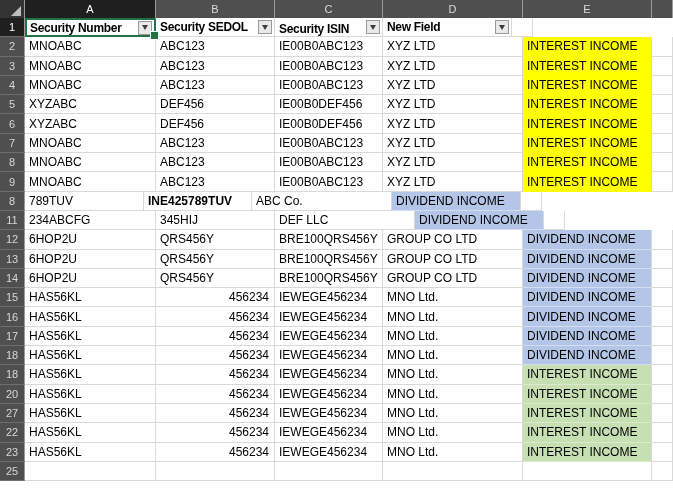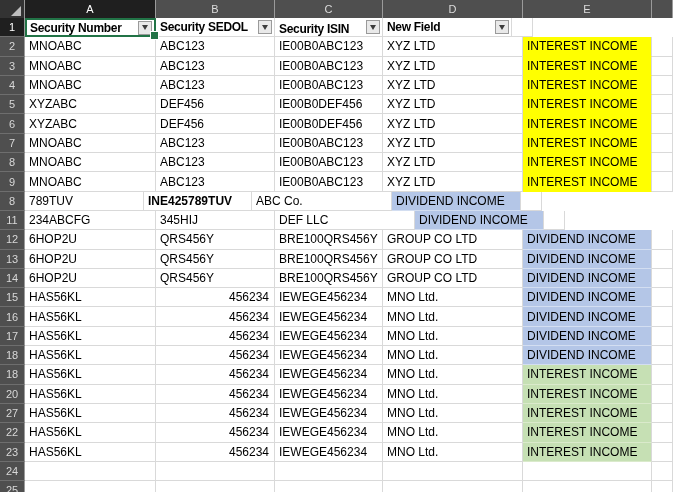--- a/index.html
+++ b/index.html
@@ -561,41 +561,20 @@
         <div class="cell" style="width: 140px;">
           <span>MNO Ltd.</span>
         </div>
         <div class="cell" style="width: 129px; background: rgb(198, 224, 180); border-bottom-color: rgb(218, 234, 203);">
           <span>INTEREST INCOME</span>
         </div>
         <div class="cell" style="width: 21px;"></div>
       </div>
       <div class="row">
         <div class="rh">
-          <span>24</span>
-        </div>
-        <div class="cell" style="width: 131px;">
-          <span></span>
-        </div>
-        <div class="cell" style="width: 119px;">
-          <span></span>
-        </div>
-        <div class="cell" style="width: 108px;">
-          <span></span>
-        </div>
-        <div class="cell" style="width: 140px;">
-          <span></span>
-        </div>
-        <div class="cell" style="width: 129px;">
-          <span></span>
-        </div>
-        <div class="cell" style="width: 21px;"></div>
-      </div>
-      <div class="row">
-        <div class="rh">
           <span>25</span>
         </div>
         <div class="cell" style="width: 131px;">
           <span></span>
         </div>
         <div class="cell" style="width: 119px;">
           <span></span>
         </div>
         <div class="cell" style="width: 108px;">
           <span></span>

